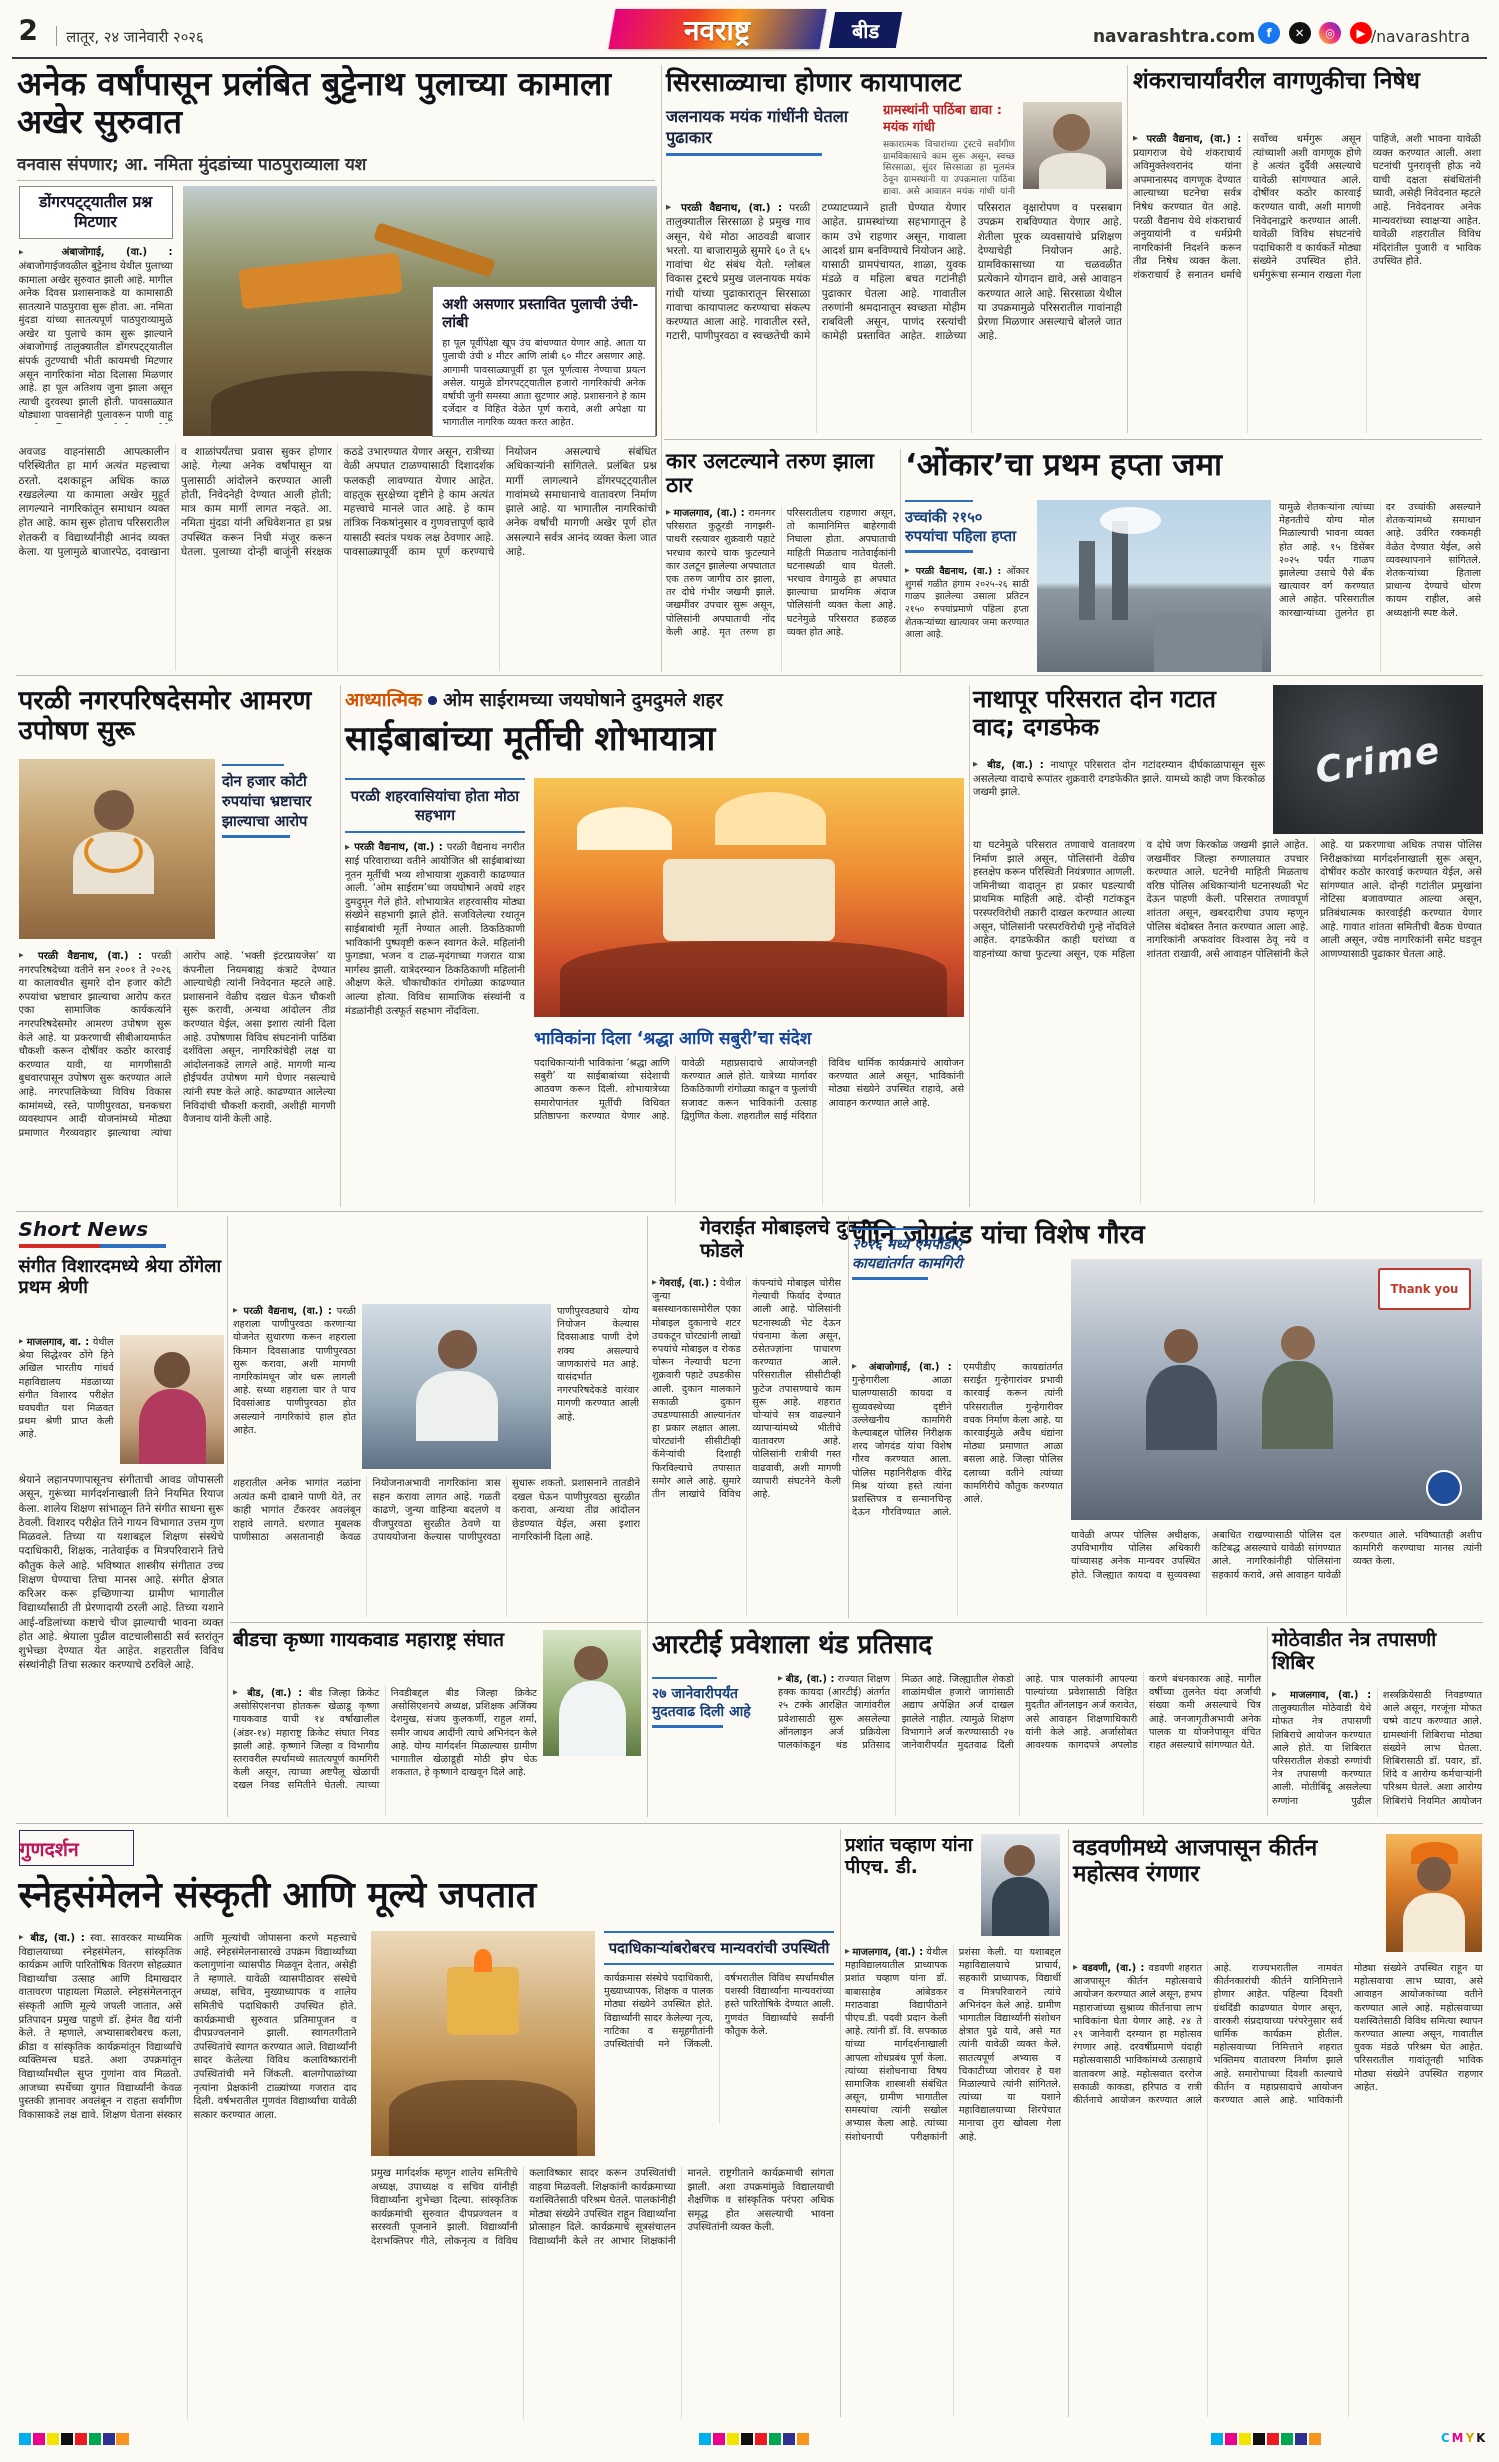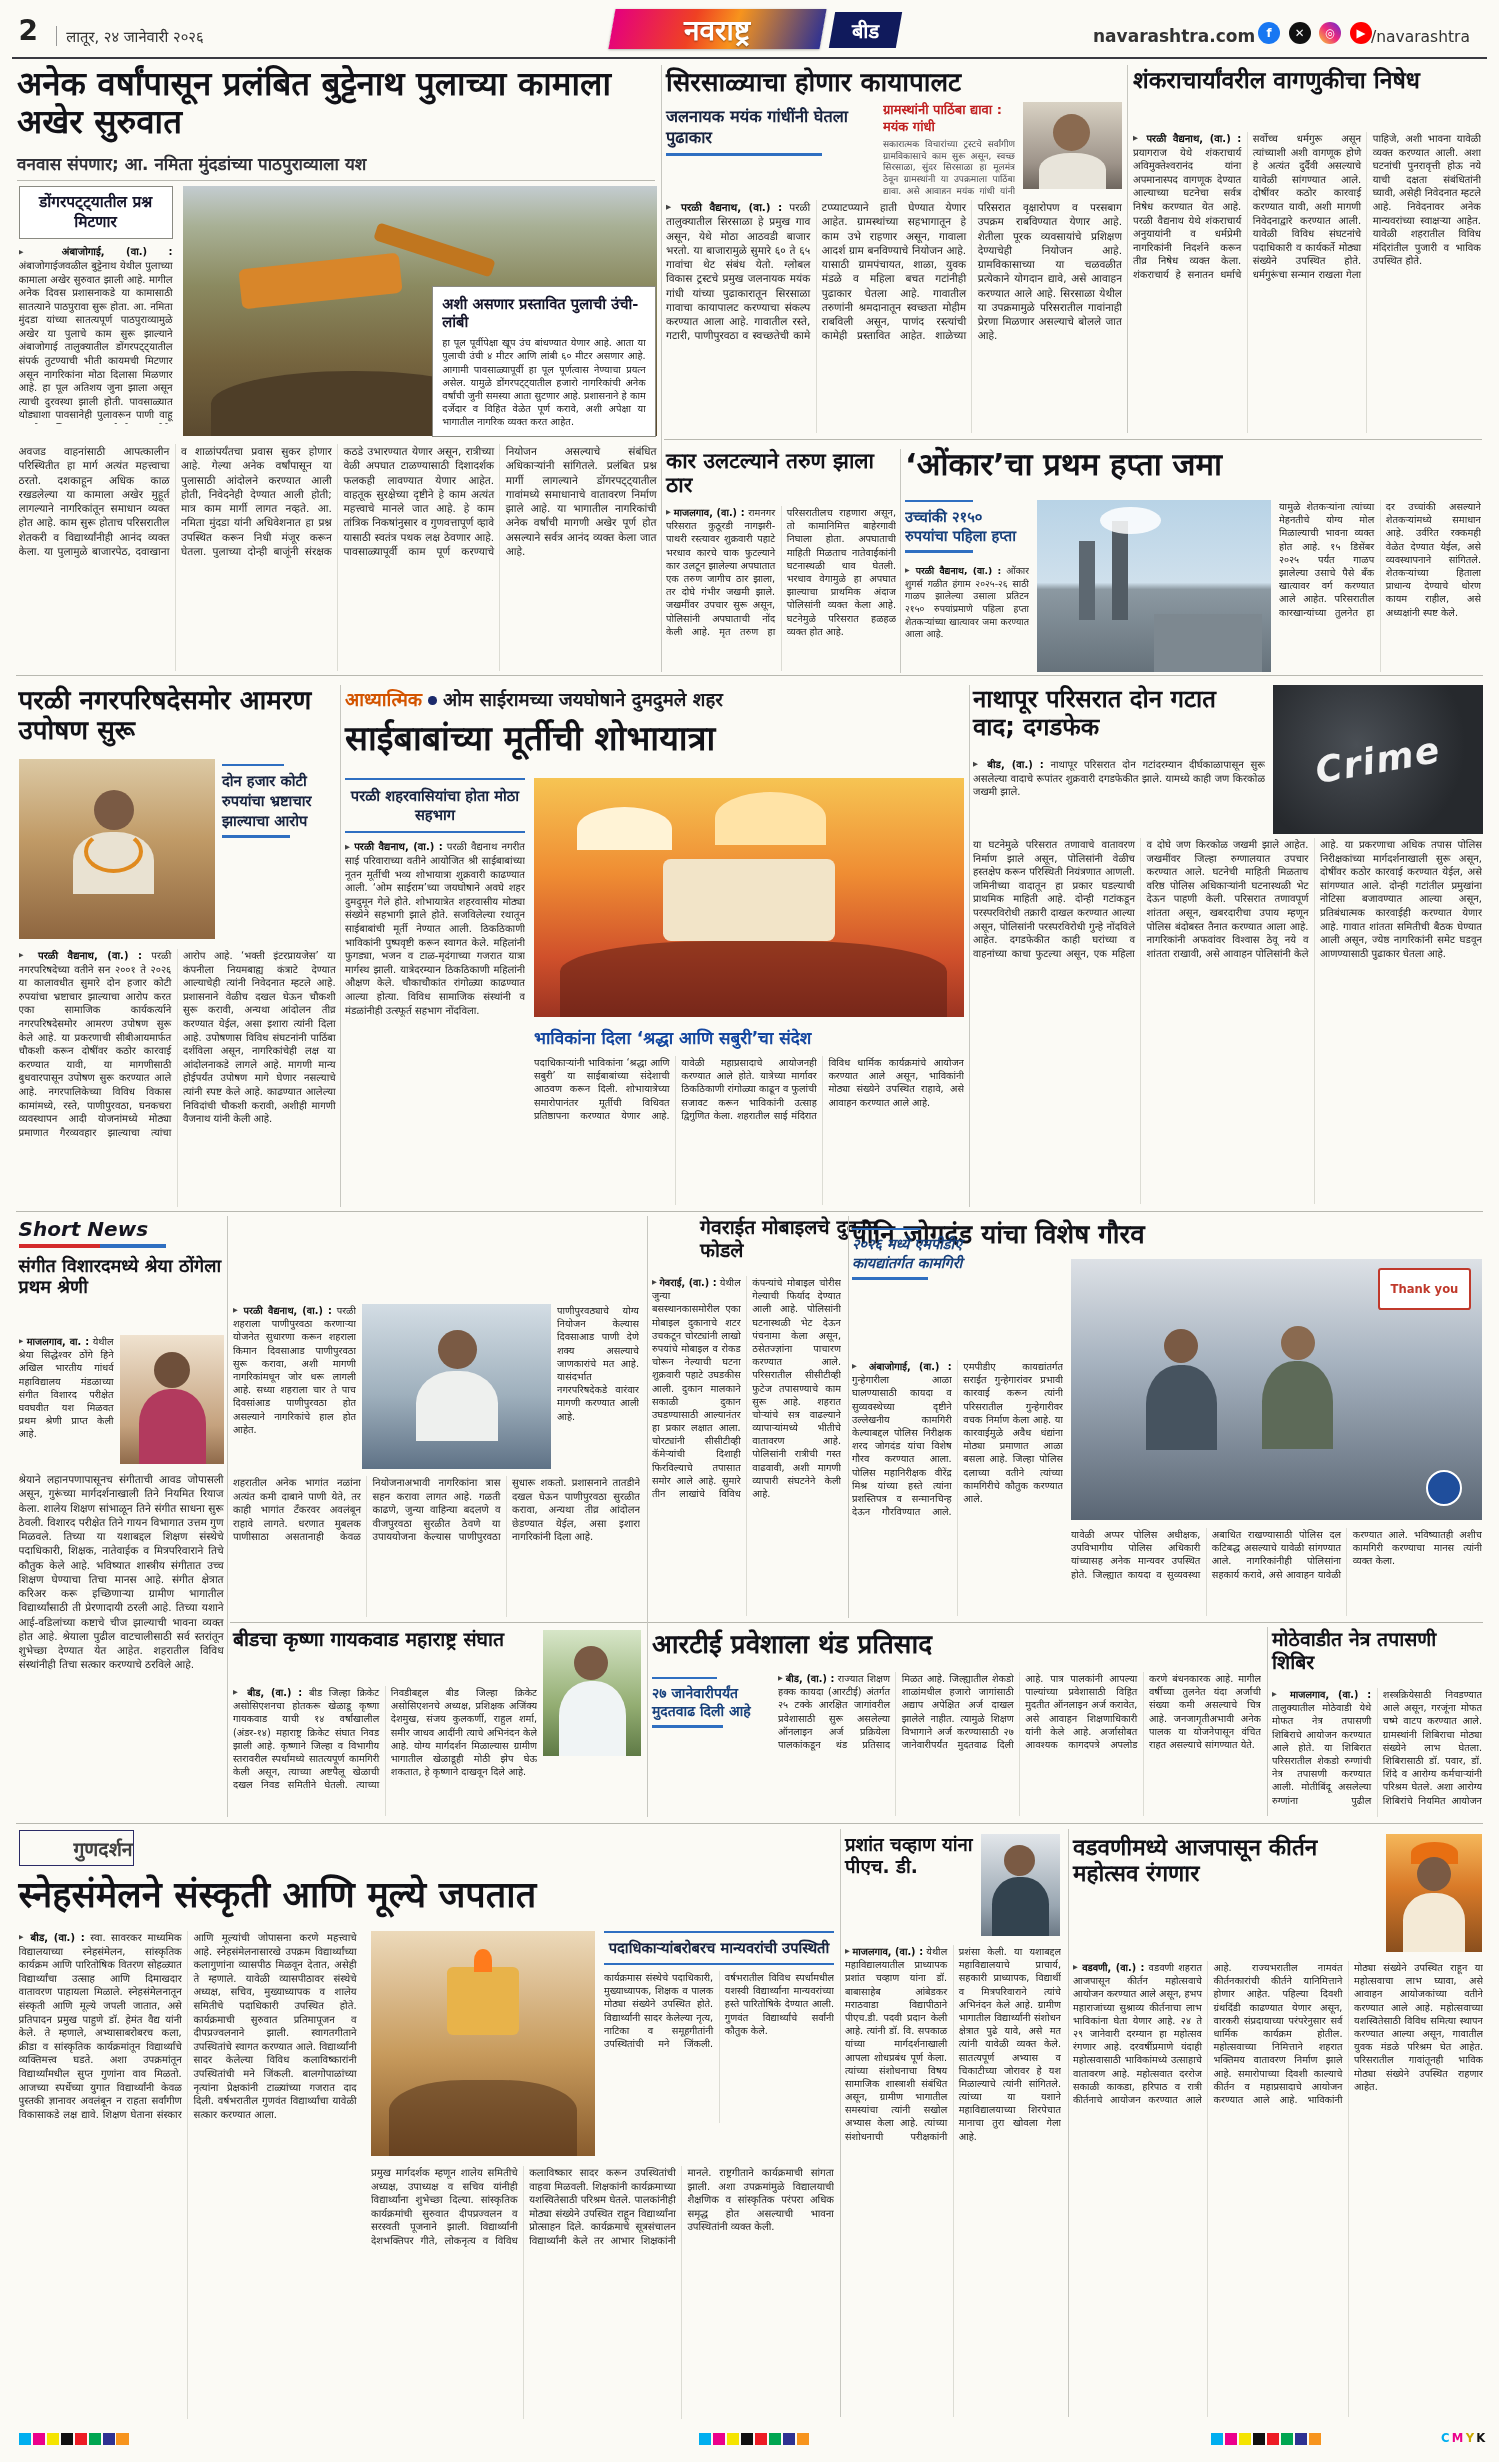--- a/index.html
+++ b/index.html
@@ -256,21 +256,21 @@
   </p>
 
   <h2 class="abs hl" style="left:1272px;top:1629px;width:210px;font-size:19.4px;">मोठेवाडीत नेत्र तपासणी शिबिर</h2>
   <p class="abs bt c2" style="left:1272px;top:1688px;width:210px;height:129px;font-size:9.7px;">
     <span class="dl">माजलगाव, (वा.) :</span>
     <span>तालुक्यातील मोठेवाडी येथे मोफत नेत्र तपासणी शिबिराचे आयोजन करण्यात आले होते. या शिबिरात परिसरातील शेकडो रुग्णांची नेत्र तपासणी करण्यात आली. मोतीबिंदू असलेल्या रुग्णांना पुढील शस्त्रक्रियेसाठी निवडण्यात आले असून, गरजूंना मोफत चष्मे वाटप करण्यात आले. ग्रामस्थांनी शिबिराचा मोठ्या संख्येने लाभ घेतला. शिबिरासाठी डॉ. पवार, डॉ. शिंदे व आरोग्य कर्मचाऱ्यांनी परिश्रम घेतले. अशा आरोग्य शिबिरांचे नियमित आयोजन व्हावे, अशी अपेक्षा ग्रामस्थांनी व्यक्त केली.</span>
   </p>
 
   <div class="hrl" style="left:15.5px;top:1823px;width:1467px;"></div>
 
-  <div class="abs" style="left:18.6px;top:1830px;width:115px;height:36px;border:1.6px solid #2b2b66;display:flex;align-items:center;justify-content:flex-end;font-weight:700;font-size:19.4px;color:#404040;">
+  <div class="abs" style="left:18.6px;top:1830px;width:115px;height:36px;border:1.6px solid #2b2b66;display:flex;align-items:center;justify-content:flex-start;font-weight:700;font-size:19.4px;color:#be185d;">
       <span>गुणदर्शन</span>
     </div>
   <h1 class="abs hl" style="left:18.6px;top:1874px;width:817px;font-size:36px;">स्नेहसंमेलने संस्कृती आणि मूल्ये जपतात</h1>
   <p class="abs bt c2" style="left:18.6px;top:1931px;width:338px;height:488px;font-size:10px;">
     <span class="dl">बीड, (वा.) :</span>
     <span>स्वा. सावरकर माध्यमिक विद्यालयाच्या स्नेहसंमेलन, सांस्कृतिक कार्यक्रम आणि पारितोषिक वितरण सोहळ्यात विद्यार्थ्यांचा उत्साह आणि दिमाखदार वातावरण पाहायला मिळाले. स्नेहसंमेलनातून संस्कृती आणि मूल्ये जपली जातात, असे प्रतिपादन प्रमुख पाहुणे डॉ. हेमंत वैद्य यांनी केले. ते म्हणाले, अभ्यासाबरोबरच कला, क्रीडा व सांस्कृतिक कार्यक्रमांतून विद्यार्थ्यांचे व्यक्तिमत्त्व घडते. अशा उपक्रमांतून विद्यार्थ्यांमधील सुप्त गुणांना वाव मिळतो. आजच्या स्पर्धेच्या युगात विद्यार्थ्यांनी केवळ पुस्तकी ज्ञानावर अवलंबून न राहता सर्वांगीण विकासाकडे लक्ष द्यावे. शिक्षण घेताना संस्कार आणि मूल्यांची जोपासना करणे महत्त्वाचे आहे. स्नेहसंमेलनासारखे उपक्रम विद्यार्थ्यांच्या कलागुणांना व्यासपीठ मिळवून देतात, असेही ते म्हणाले. यावेळी व्यासपीठावर संस्थेचे अध्यक्ष, सचिव, मुख्याध्यापक व शालेय समितीचे पदाधिकारी उपस्थित होते. कार्यक्रमाची सुरुवात प्रतिमापूजन व दीपप्रज्वलनाने झाली. स्वागतगीताने उपस्थितांचे स्वागत करण्यात आले. विद्यार्थ्यांनी सादर केलेल्या विविध कलाविष्कारांनी उपस्थितांची मने जिंकली. बालगोपाळांच्या नृत्यांना प्रेक्षकांनी टाळ्यांच्या गजरात दाद दिली. वर्षभरातील गुणवंत विद्यार्थ्यांचा यावेळी सत्कार करण्यात आला.</span>
   </p>
   <div class="photo" style="left:371px;top:1931px;width:224px;height:225px;background:linear-gradient(180deg,#ecd9ba 0%,#c79a5c 55%,#8a5d2e 100%);">
     <div style="position:absolute;left:8%;bottom:0;width:84%;height:34%;background:rgba(70,40,20,.5);border-radius:40% 40% 0 0;"></div>
     <div style="position:absolute;left:34%;top:16%;width:32%;height:30%;background:#e8b34a;border-radius:6.2px;"></div>

